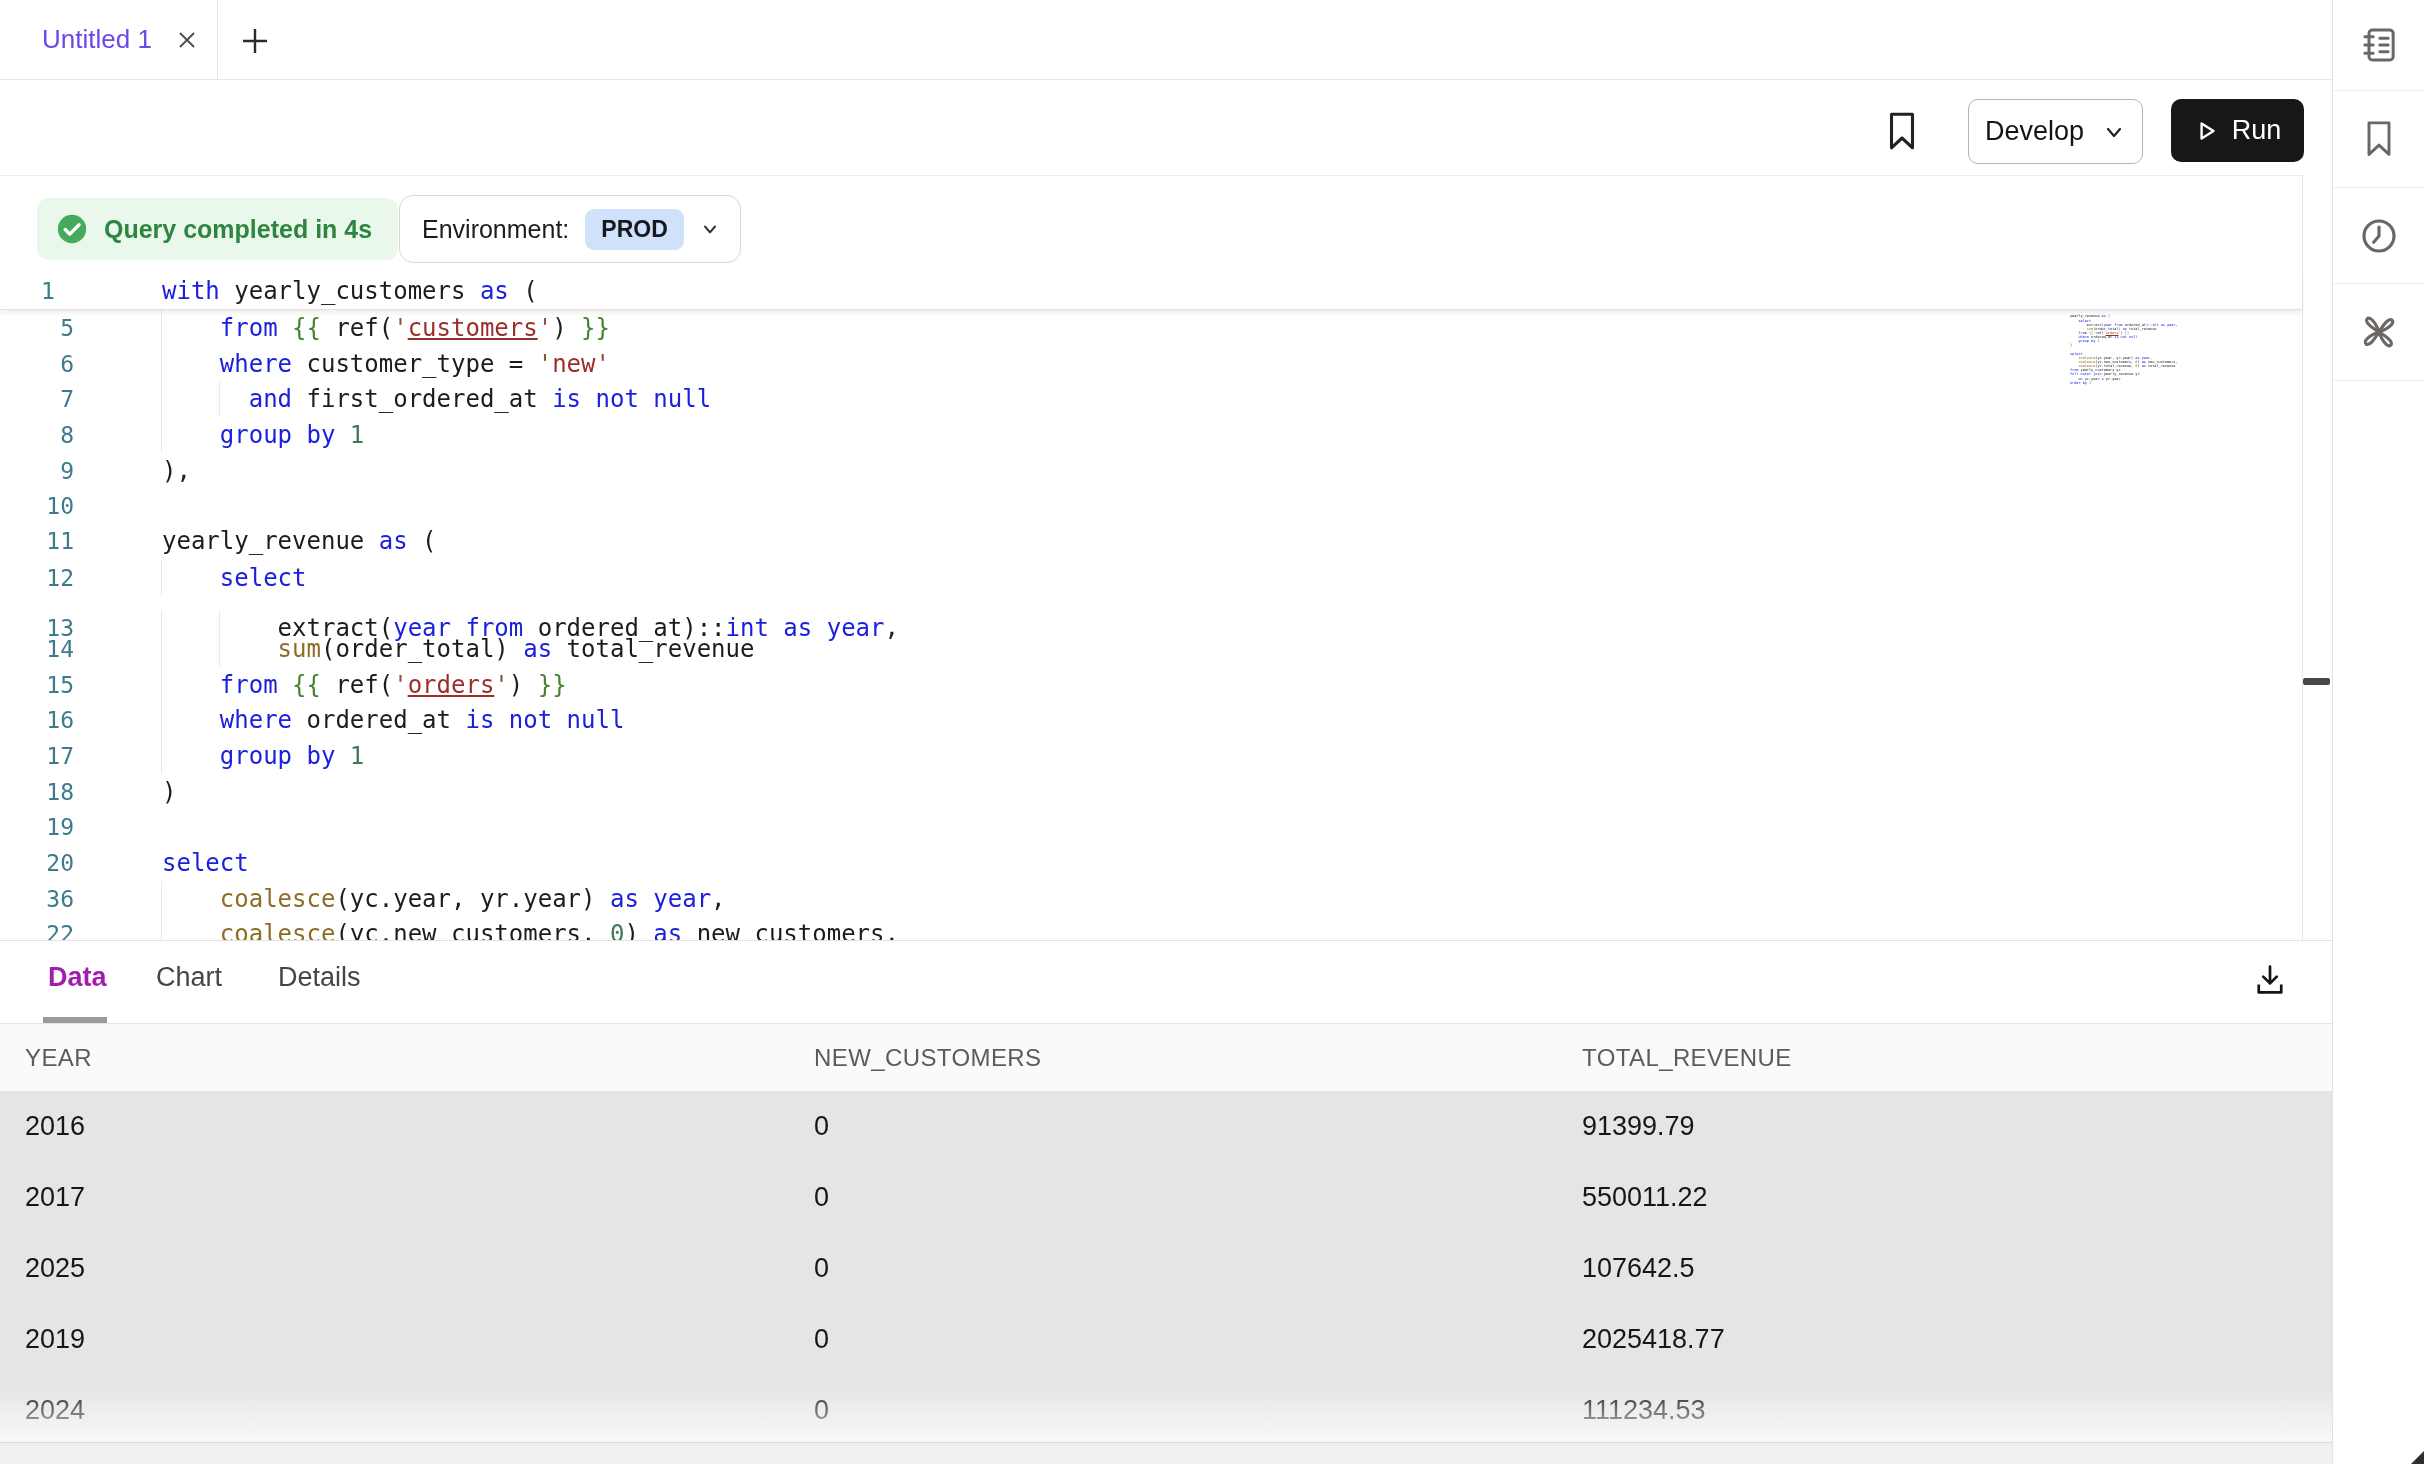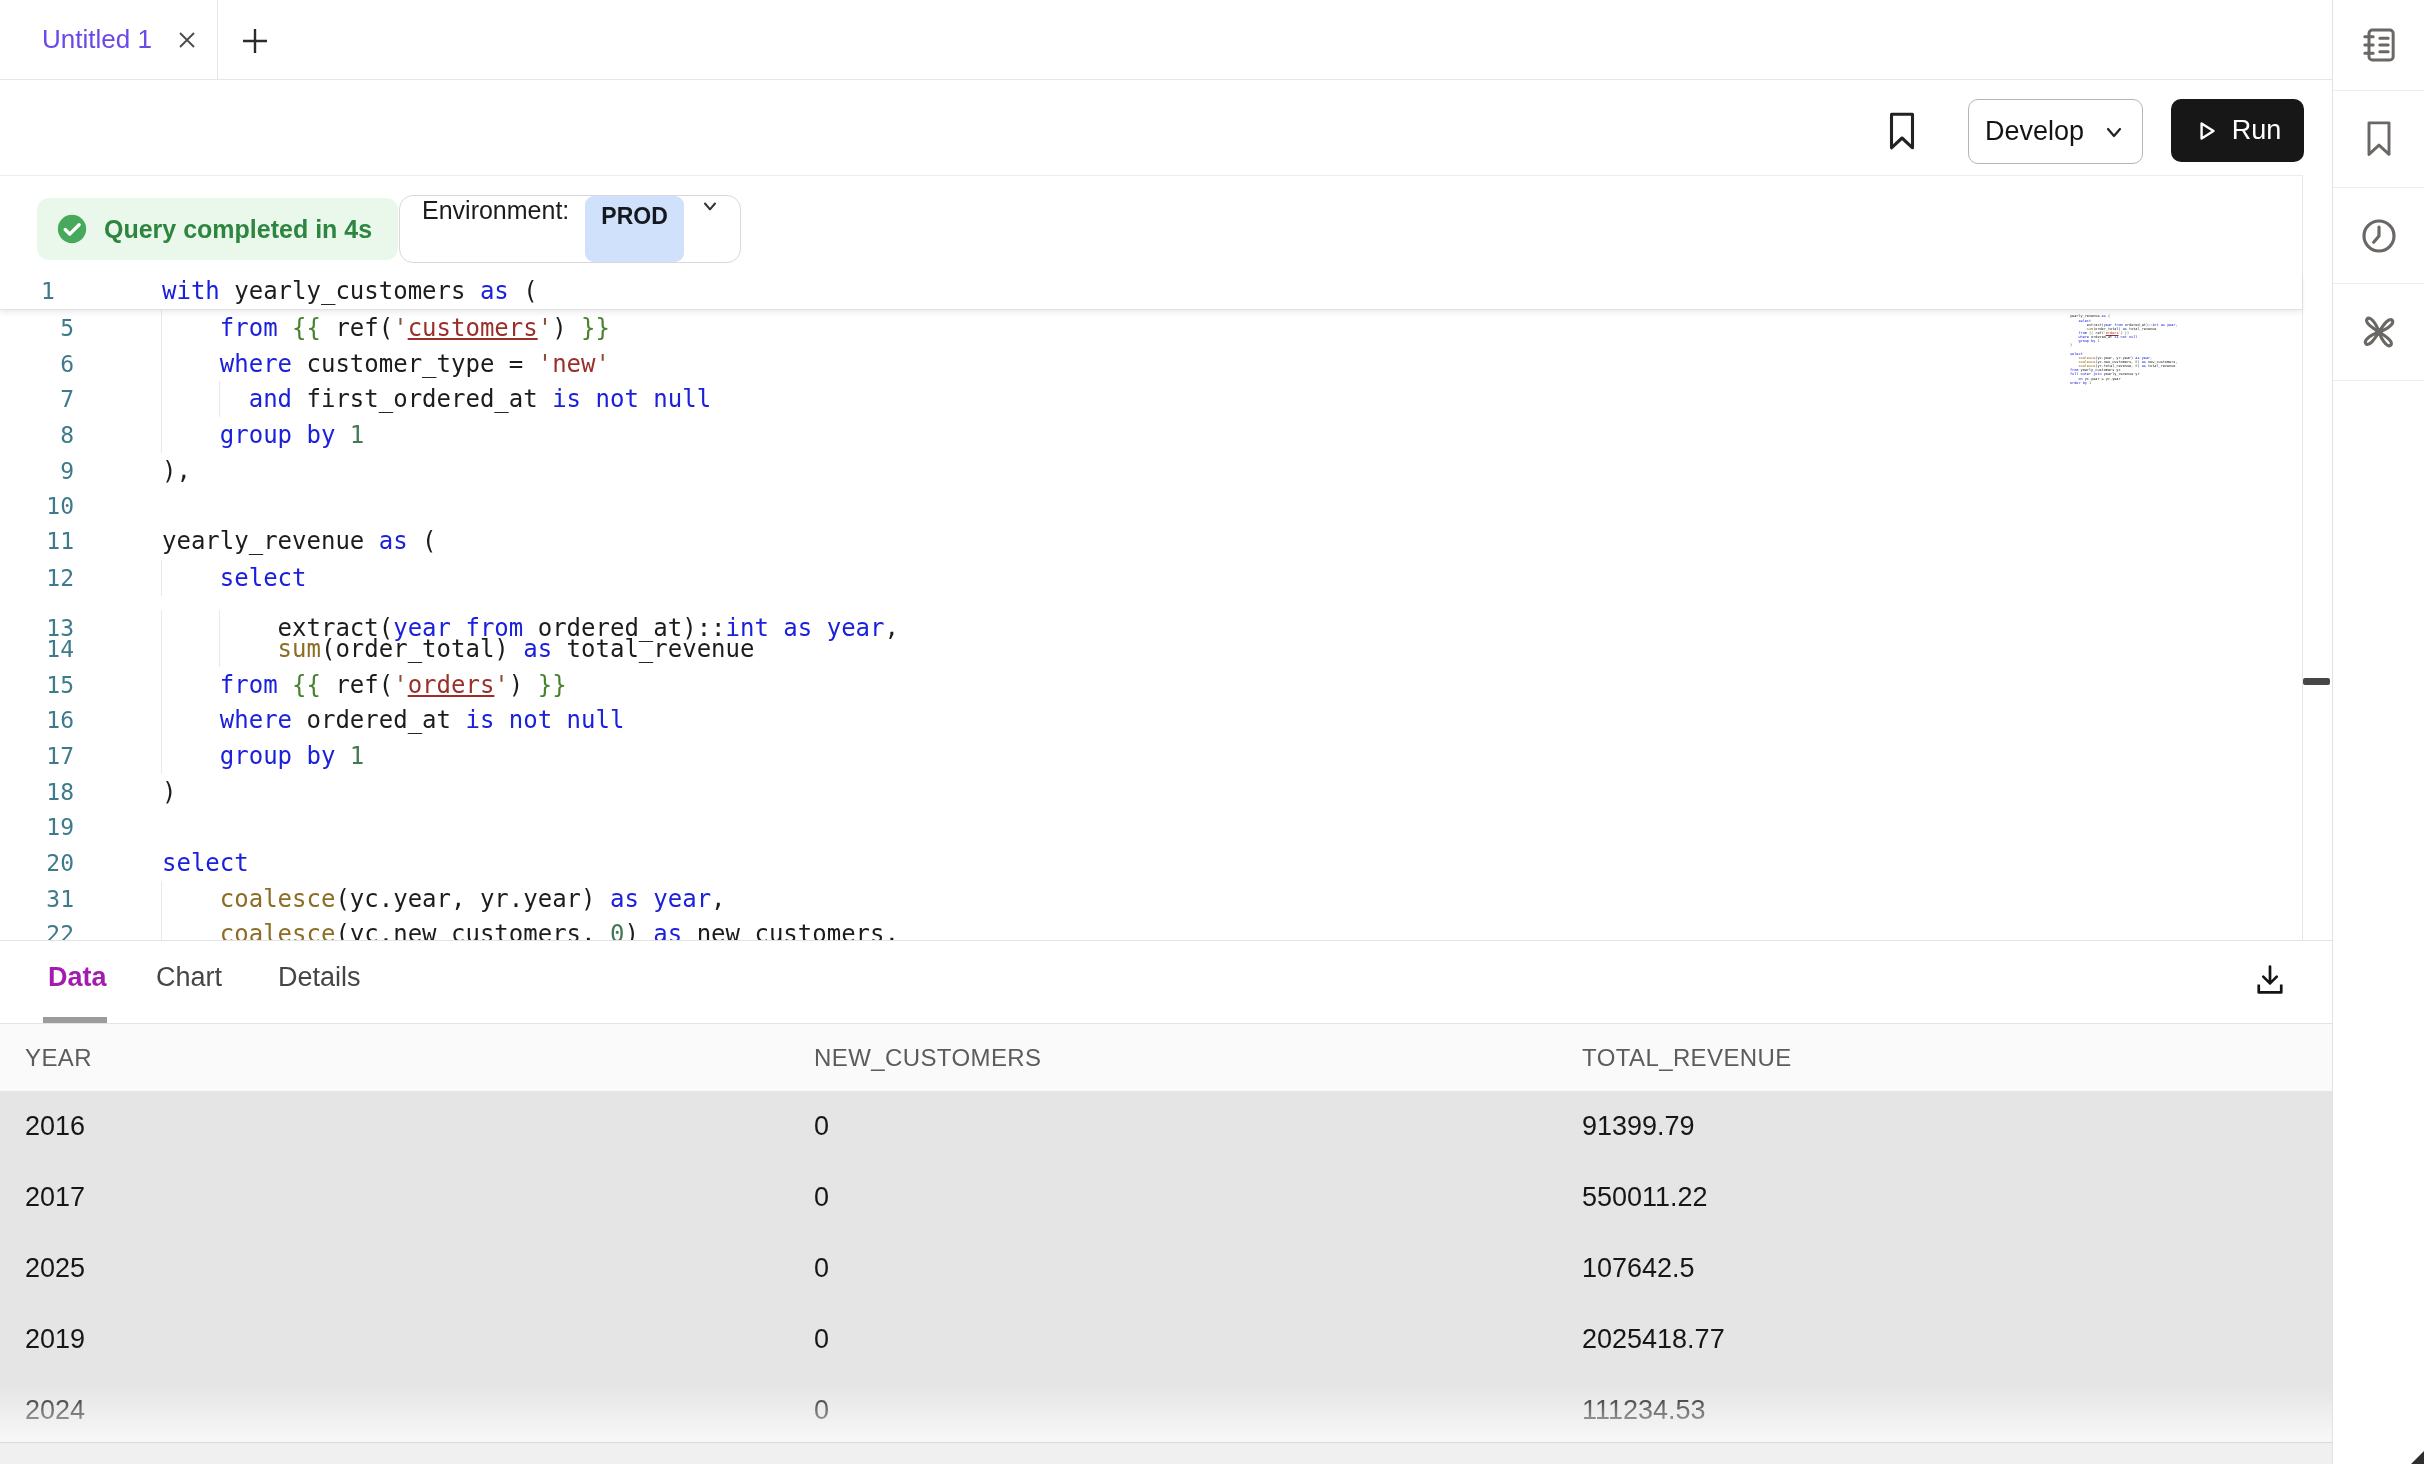--- a/index.html
+++ b/index.html
@@ -17,21 +17,21 @@
   .icon-btn{display:flex;align-items:center;justify-content:center;cursor:pointer;}
   .btn-develop{left:1968px;top:99px;width:173px;height:63px;border:1.5px solid #b5b5b5;border-radius:10px;
     display:flex;align-items:center;justify-content:center;gap:18px;background:#fff;font-size:27px;font-weight:500;color:#141414;cursor:pointer;}
   .btn-run{left:2171px;top:99px;width:133px;height:63px;background:#171717;border-radius:10px;
     display:flex;align-items:center;justify-content:center;gap:12px;color:#fff;font-size:27px;font-weight:500;cursor:pointer;}
   
   .pill-status{left:37px;top:198px;height:62px;background:#e9f8ea;border-radius:12px;
     display:flex;align-items:center;gap:15px;padding:0 26px 0 18px;}
   .pill-status span{font-size:25px;font-weight:600;color:#2e8540;}
   .pill-env{left:399px;top:195px;height:66px;background:#fff;border:1px solid #d8d8d8;border-radius:14px;
-    display:flex;gap:16px;padding:0 20px 0 22px;cursor:pointer;}
+    display:flex;align-items:center;gap:16px;padding:0 20px 0 22px;cursor:pointer;}
   .env-label{font-size:25px;font-weight:500;color:#1c1c1c;}
   .env-chip{background:#cfe1fb;border-radius:9px;padding:7px 16px;font-size:23px;font-weight:600;color:#15191e;}
   
   .mono{font-family:"DejaVu Sans Mono",monospace;}
   .sticky-line{left:0;top:273px;width:2302px;height:36px;background:#fff;z-index:4;
     border-bottom:1px solid #e2e2e2;box-shadow:0 3px 5px rgba(0,0,0,.07);}
   .code-scroll{left:0;top:309px;width:2302px;height:632px;overflow:hidden;}
   .crow{position:absolute;left:0;width:2302px;height:36px;}
   .ln{position:absolute;left:0;width:74px;text-align:right;font-size:23px;line-height:36px;color:#3d7a8c;}
   .sticky-line .ln{left:41px;width:auto;text-align:left;}
@@ -199,21 +199,21 @@
       <div class="crow" style="top: 500.24px;">
         <span class="ln">19</span>
         <span class="ctext"></span>
       </div>
       <div class="crow" style="top: 535.9px;">
         <span class="ln">20</span>
         <span class="ctext"><span class="tk-k">select</span></span>
       </div>
       <div class="crow" style="top: 571.56px;">
         <div class="guide" style="left: 161px;"></div>
-        <span class="ln">31</span>
+        <span class="ln">36</span>
         <span class="ctext"><span class="tk-p">    </span><span class="tk-f">coalesce</span><span class="tk-p">(yc.year, yr.year) </span><span class="tk-k">as</span><span class="tk-p"> </span><span class="tk-k">year</span><span class="tk-p">,</span></span>
       </div>
       <div class="crow" style="top: 607.22px;">
         <div class="guide" style="left: 161px;"></div>
         <span class="ln">22</span>
         <span class="ctext"><span class="tk-p">    </span><span class="tk-f">coalesce</span><span class="tk-p">(yc.new_customers, </span><span class="tk-n">0</span><span class="tk-p">) </span><span class="tk-k">as</span><span class="tk-p"> new_customers,</span></span>
       </div>
     </div>
   <div class="abs minimap" id="minimap">
       <div class="mml"><span class="tk-k">with</span><span class="tk-p"> yearly_customers </span><span class="tk-k">as</span><span class="tk-p"> (</span></div>

